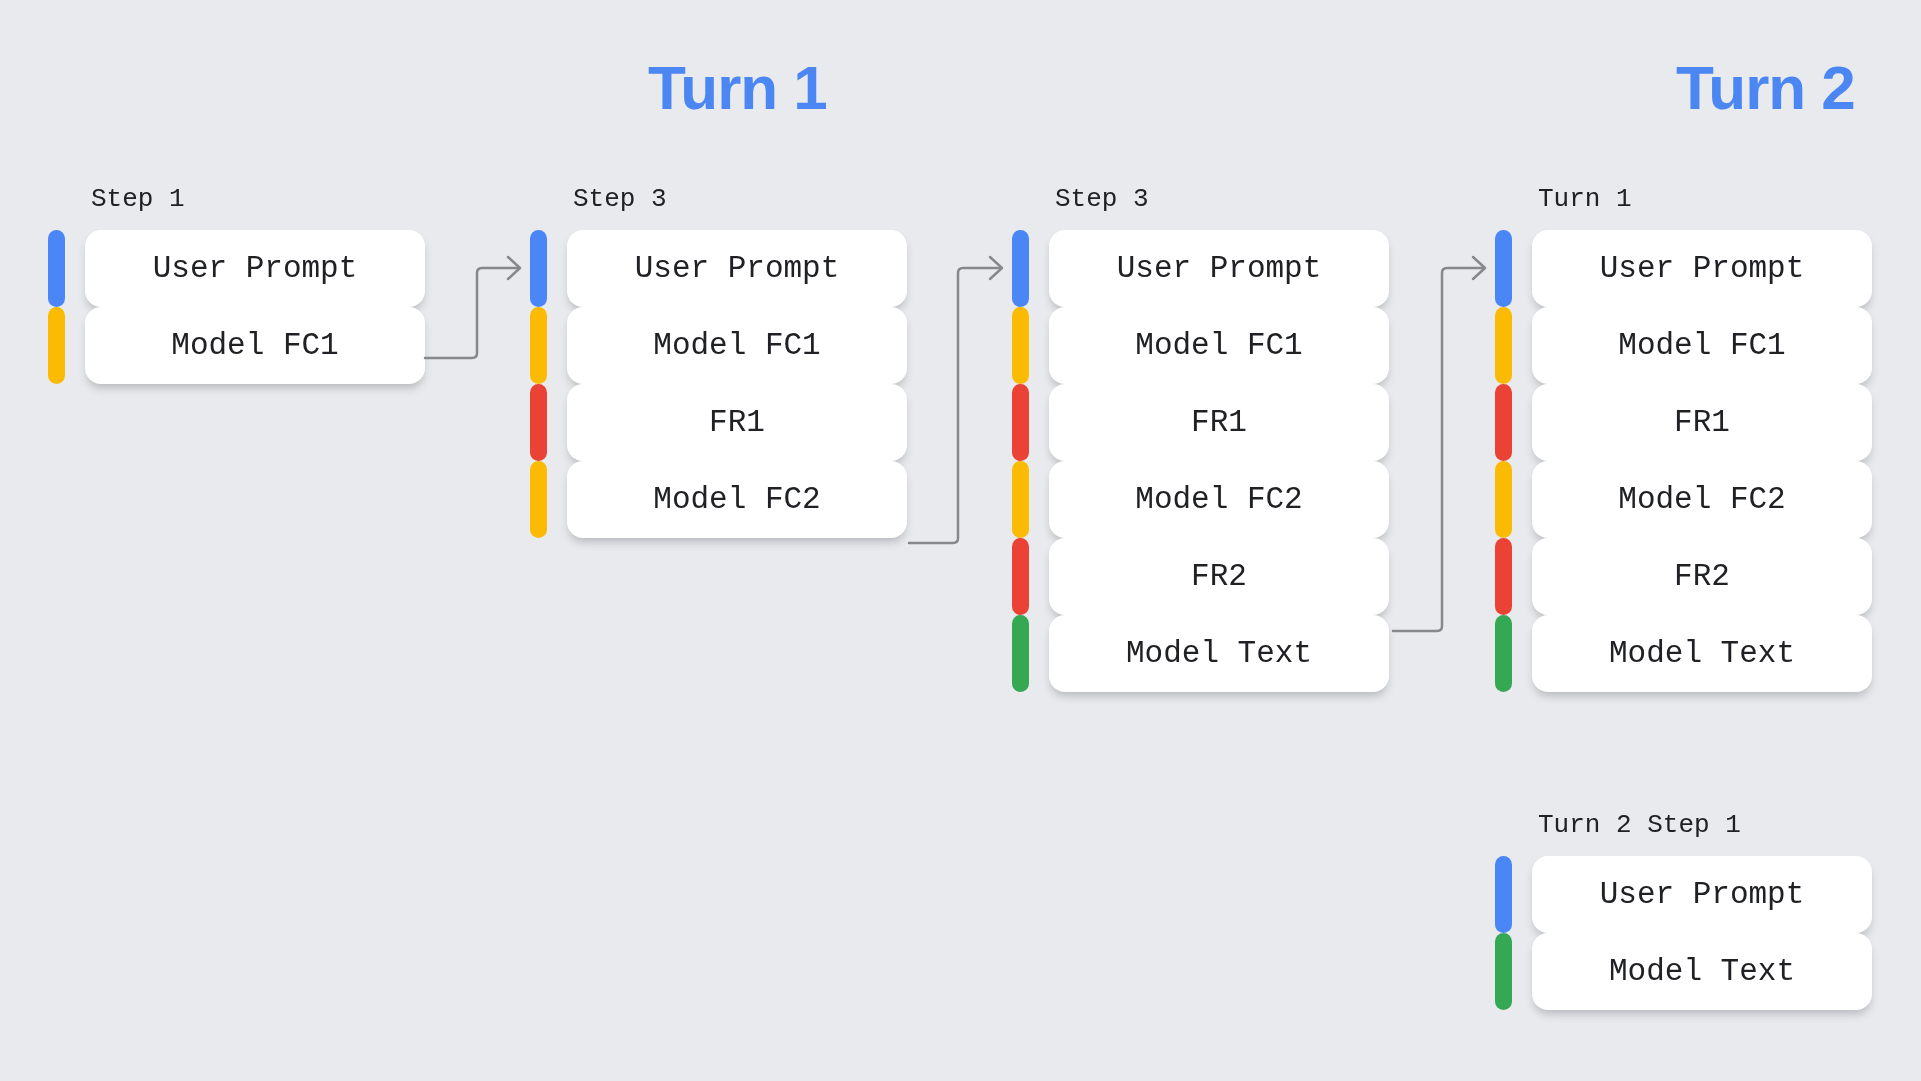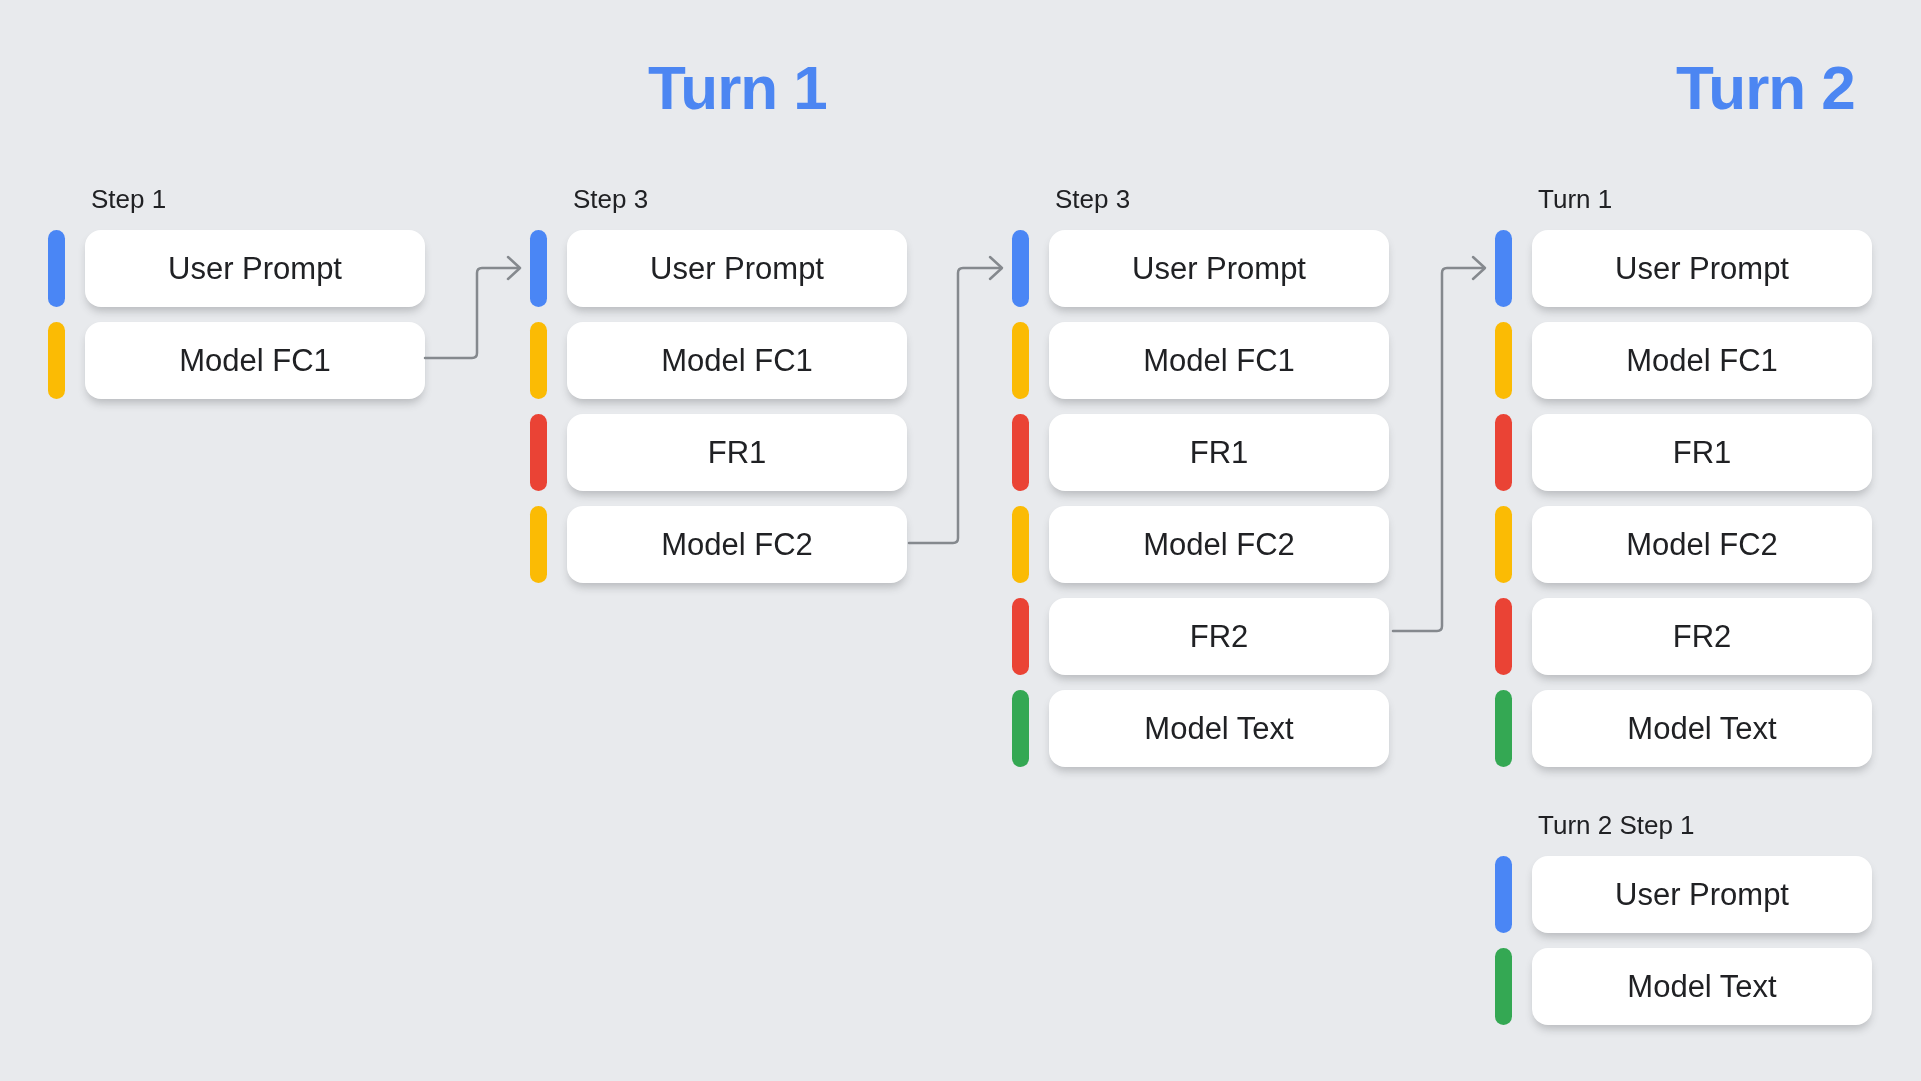--- a/index.html
+++ b/index.html
@@ -23,20 +23,21 @@
     line-height: 72px;
     white-space: nowrap;
     letter-spacing: -1px;
   }
   #turn1-title { left: 648px; }
   #turn2-title { left: 1656px; margin-left: 20px; }
 
   .column {
     position: absolute;
     width: 377px;
+    font-family: Liberation Mono, monospace;
   }
   #col-step1 { left: 48px;   top: 186px; }
   #col-step2 { left: 530px;  top: 186px; }
   #col-step3 { left: 1012px; top: 186px; }
   #col-turn1 { left: 1495px; top: 186px; }
   #col-turn2-step1 { left: 1495px; top: 812px; }
 
   .col-label {
     display: block;
     margin: 0 0 17px 43px;
@@ -44,21 +45,21 @@
     line-height: 27px;
     color: #202124;
     white-space: nowrap;
   }
 
   .row {
     display: flex;
     align-items: stretch;
     gap: 20px;
     height: 77px;
-    margin-bottom: 15px;
+    margin-bottom: 0;
   }
 
   .pill {
     width: 17px;
     border-radius: 9px;
     flex: 0 0 17px;
   }
   .pill-blue   { background: #4a86f5; }
   .pill-yellow { background: #fbbb04; }
   .pill-red    { background: #ea4335; }

